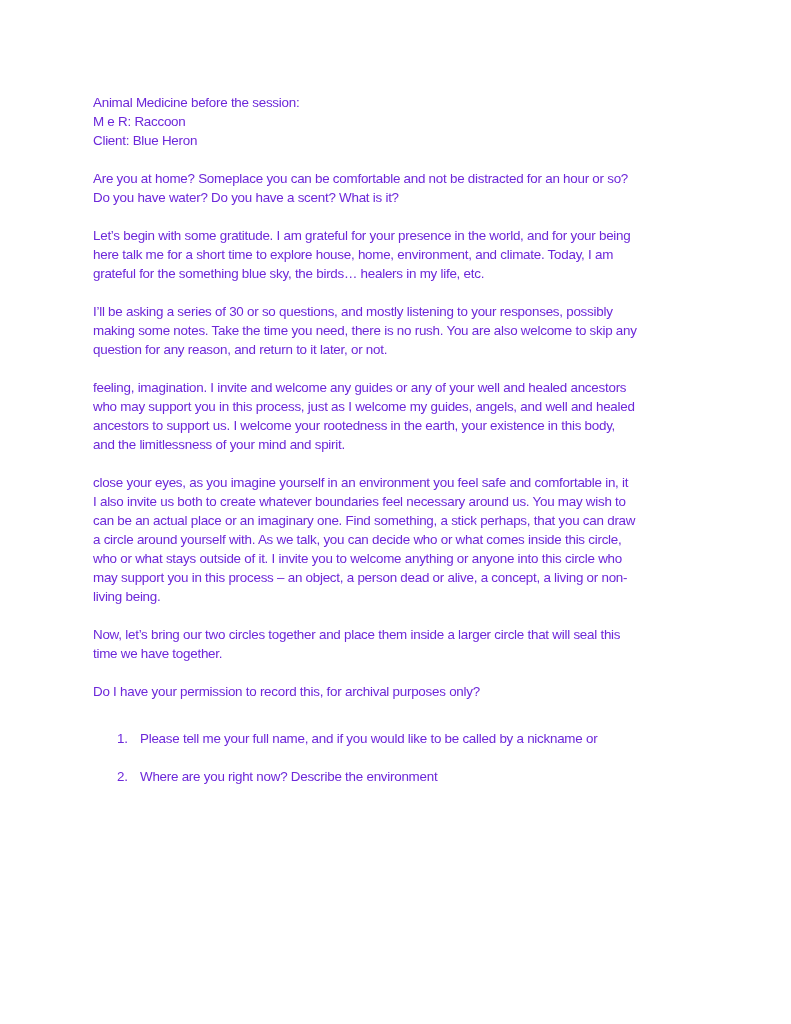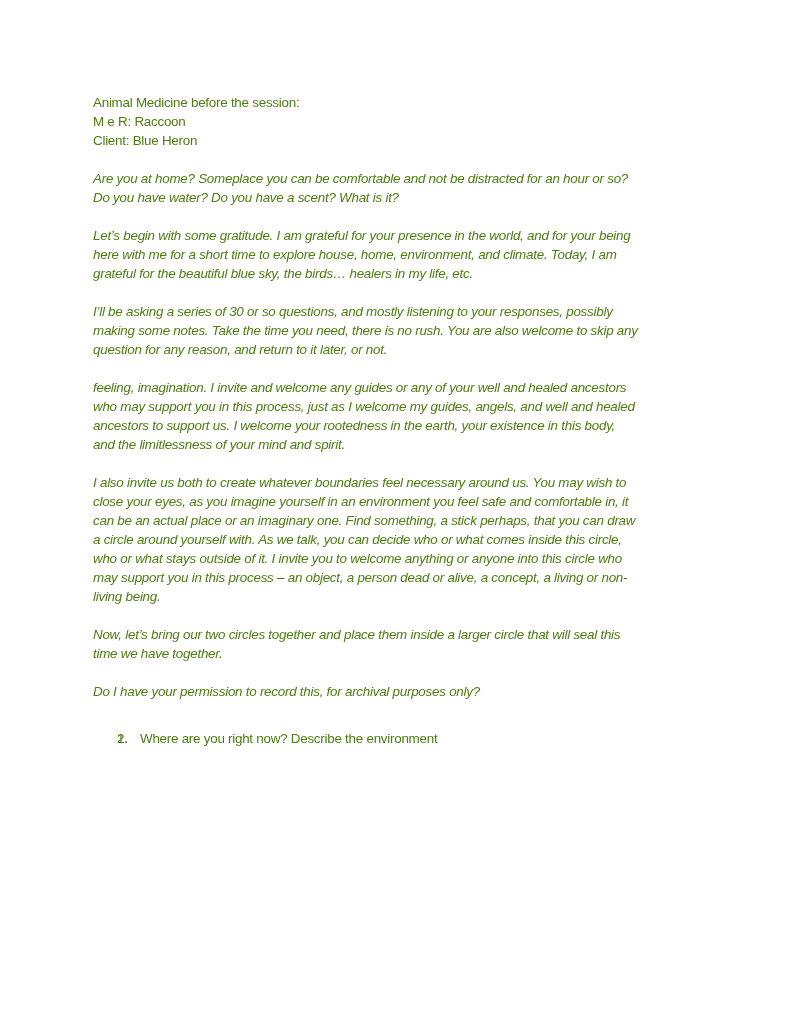--- a/index.html
+++ b/index.html
@@ -14,25 +14,25 @@
       overflow: hidden;
     }
     .page {
       position: absolute;
       left: 93px;
       top: 93px;
       width: 612px;
       font-family: "Liberation Sans", sans-serif;
       font-size: 13.4px;
       line-height: 19px;
-      color: #4d7c0f;
+      color: #6d28d9;
       letter-spacing: -0.25px;
     }
     .line { display: block; white-space: nowrap; }
-    .para { margin: 0 0 19px 0; font-style: italic; }
+    .para { margin: 0 0 19px 0; }
     .header { margin: 0 0 19px 0; }
     ol.questions {
       list-style: none;
       margin: 0;
       padding: 0;
     }
     ol.questions li {
       position: relative;
       padding-left: 47px;
       line-height: 38px;
@@ -54,60 +54,61 @@
     <span class="line">Client: Blue Heron</span>
   </div>
 
   <div class="para">
     <span class="line">Are you at home? Someplace you can be comfortable and not be distracted for an hour or so?</span>
     <span class="line">Do you have water? Do you have a scent? What is it?</span>
   </div>
 
   <div class="para">
     <span class="line">Let’s begin with some gratitude. I am grateful for your presence in the world, and for your being</span>
-    <span class="line">here with me for a short time to explore house, home, environment, and climate. Today, I am</span>
-    <span class="line">grateful for the beautiful blue sky, the birds… healers in my life, etc.</span>
+    <span class="line">here talk me for a short time to explore house, home, environment, and climate. Today, I am</span>
+    <span class="line">grateful for the something blue sky, the birds… healers in my life, etc.</span>
   </div>
 
   <div class="para">
     <span class="line">I’ll be asking a series of 30 or so questions, and mostly listening to your responses, possibly</span>
     <span class="line">making some notes. Take the time you need, there is no rush. You are also welcome to skip any</span>
     <span class="line">question for any reason, and return to it later, or not.</span>
   </div>
 
 
   <div class="para">
     <span class="line">feeling, imagination. I invite and welcome any guides or any of your well and healed ancestors</span>
     <span class="line">who may support you in this process, just as I welcome my guides, angels, and well and healed</span>
     <span class="line">ancestors to support us. I welcome your rootedness in the earth, your existence in this body,</span>
     <span class="line">and the limitlessness of your mind and spirit.</span>
   </div>
 
   <div class="para">
+    <span class="line">close your eyes, as you imagine yourself in an environment you feel safe and comfortable in, it</span>
     <span class="line">I also invite us both to create whatever boundaries feel necessary around us. You may wish to</span>
-    <span class="line">close your eyes, as you imagine yourself in an environment you feel safe and comfortable in, it</span>
     <span class="line">can be an actual place or an imaginary one. Find something, a stick perhaps, that you can draw</span>
     <span class="line">a circle around yourself with. As we talk, you can decide who or what comes inside this circle,</span>
     <span class="line">who or what stays outside of it. I invite you to welcome anything or anyone into this circle who</span>
     <span class="line">may support you in this process – an object, a person dead or alive, a concept, a living or non-</span>
     <span class="line">living being.</span>
   </div>
 
   <div class="para">
     <span class="line">Now, let’s bring our two circles together and place them inside a larger circle that will seal this</span>
     <span class="line">time we have together.</span>
   </div>
 
   <div class="para">
     <span class="line">Do I have your permission to record this, for archival purposes only?</span>
   </div>
 
   <ol class="questions">
     <li>
       <span class="num">1.</span>
+      <span class="line">Please tell me your full name, and if you would like to be called by a nickname or</span>
     </li>
     <li>
       <span class="num">2.</span>
       <span class="line">Where are you right now? Describe the environment</span>
     </li>
   </ol>
 
 </div>
 
 </body></html>

